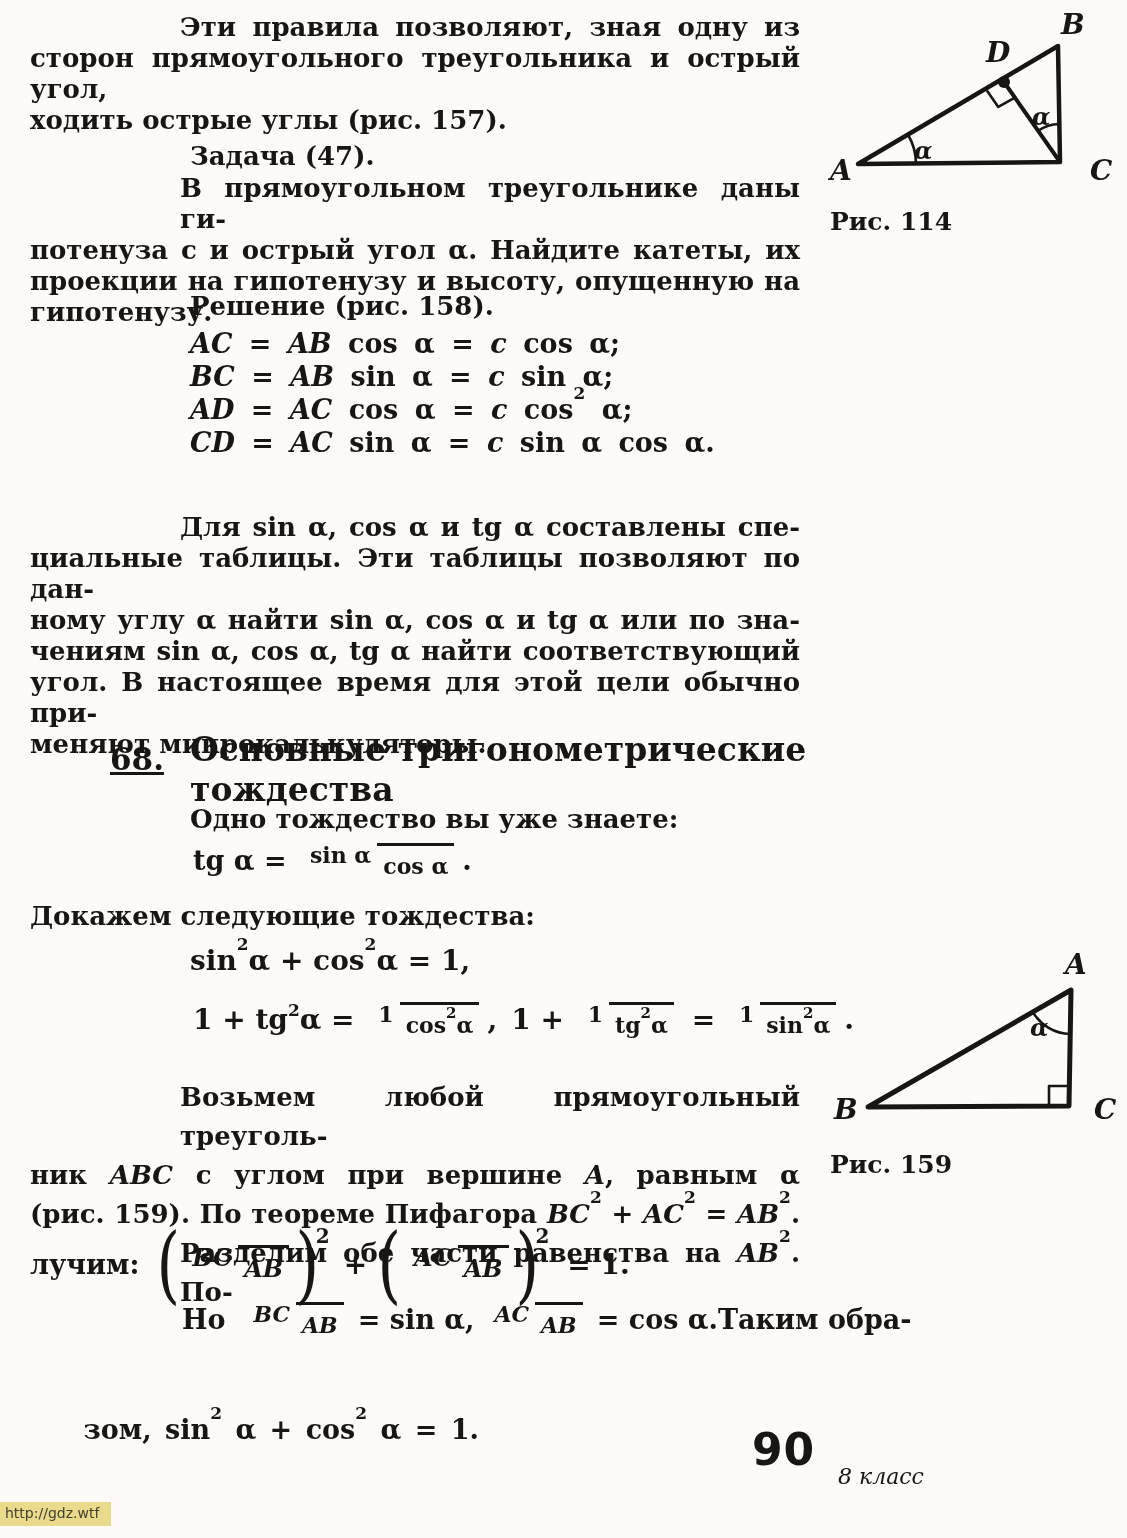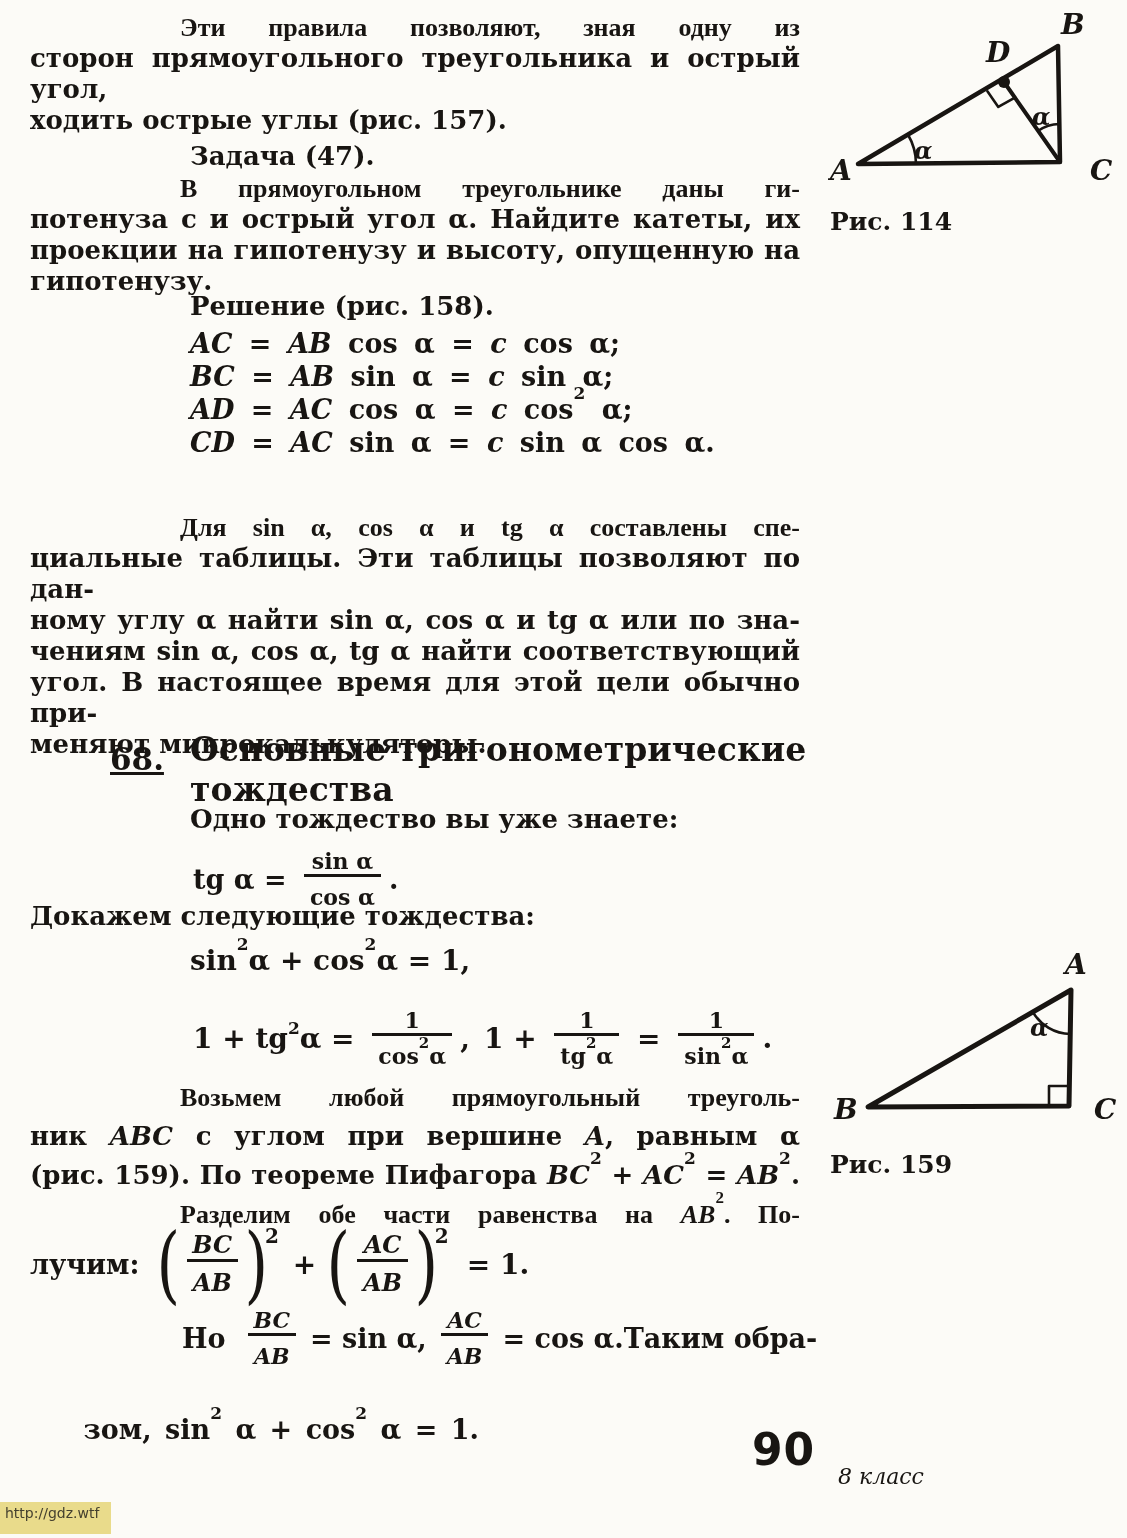--- a/index.html
+++ b/index.html
@@ -1,45 +1,45 @@
 <!DOCTYPE html>
 <html><head>
 <meta charset="utf-8">
 <style>
   html,body{margin:0;padding:0;background:#888;}
   .page{position:relative;width:1127px;height:1538px;background:#fcfbf7;overflow:hidden;color:#181512;}
   .blk,.hd,.eqrow,.cap,.fig,.pgnum,.pgnote,.wm,.secnum{position:absolute;}
   .ln{font:700 26px/31px "DejaVu Serif",serif;width:770px;text-align:justify;text-align-last:left;}
   .ln.j{text-align-last:justify;}
-  .ln.ind{padding-left:150px;width:620px;font-family:Liberation Serif, serif;}
+  .ln.ind{padding-left:150px;width:620px;}
   .blk39 .ln{line-height:39px;}
   .hd{font:700 26px/1.2 "DejaVu Serif",serif;white-space:nowrap;}
   .st{font:700 33px/40px "DejaVu Serif",serif;white-space:nowrap;}
   .secnum{font:700 31px/1 "DejaVu Serif",serif;text-decoration:underline;}
   .sol .srow{font:700 27px/33px "DejaVu Serif",serif;word-spacing:7px;white-space:pre;}
   i{font-style:italic;}
   .sp{font-size:17px;position:relative;top:-10px;line-height:0;}
   .sps{font-size:15px;position:relative;top:-7px;line-height:0;}
   .eqrow{display:flex;align-items:center;font:700 26px "DejaVu Serif",serif;white-space:pre;}
-  .ifr{display:inline-flex;flex-direction:column;align-items:center;margin:8px 8px;}
+  .ifr{display:inline-flex;flex-direction:row;margin:2px 8px;}
   .ifr .n{font-size:22px;line-height:1.12;padding:0 6px;}
   .ifr .d{font-size:22px;line-height:1.12;border-top:3px solid currentColor;padding:8px 6px 0;}
   .it{font-style:italic;}
   .f24 .n,.f24 .d{font-size:24px;}
   .bp{font:400 84px/1 "DejaVu Serif",serif;transform:scaleX(.72);margin:0 -6px;font-style:normal;}
   .bsup{font-size:20px;font-weight:700;position:relative;top:-28px;left:-2px;}
   .t27{font-size:27px;}.t28{font-size:28px;}
   .cm{margin-right:14px;}
   .lastln{font:700 27px/1.3 "DejaVu Serif",serif;white-space:pre;word-spacing:4px;}
   .cap{font:700 25px "DejaVu Serif",serif;white-space:nowrap;}
   .fig text{font:italic 700 28px "DejaVu Serif",serif;fill:#181512;}
   .fig text.al{font-size:24px;}
   .pgnum{font:700 44px/1 "DejaVu Sans",sans-serif;letter-spacing:1px;}
   .pgnote{font:italic 400 22px/1 "DejaVu Serif",serif;white-space:nowrap;margin-top:24px;}
-  .wm{font:400 14px/1.2 "DejaVu Sans",sans-serif;background:#e9db8b;color:#45412f;padding:3px 12px 12px 5px;}
+  .wm{font:400 14px/1.2 "DejaVu Sans",sans-serif;background:#e9db8b;color:#45412f;padding:3px 12px 4px 5px;}
 </style>
 </head>
 <body>
 
 <div class="page">
 
   <div class="blk" style="left:30px;top:12px">
     <div class="ln j ind">Эти правила позволяют, зная одну из</div>
     <div class="ln j">сторон прямоугольного треугольника и острый угол,</div>
     <div class="ln">ходить острые углы (рис. 157).</div>

